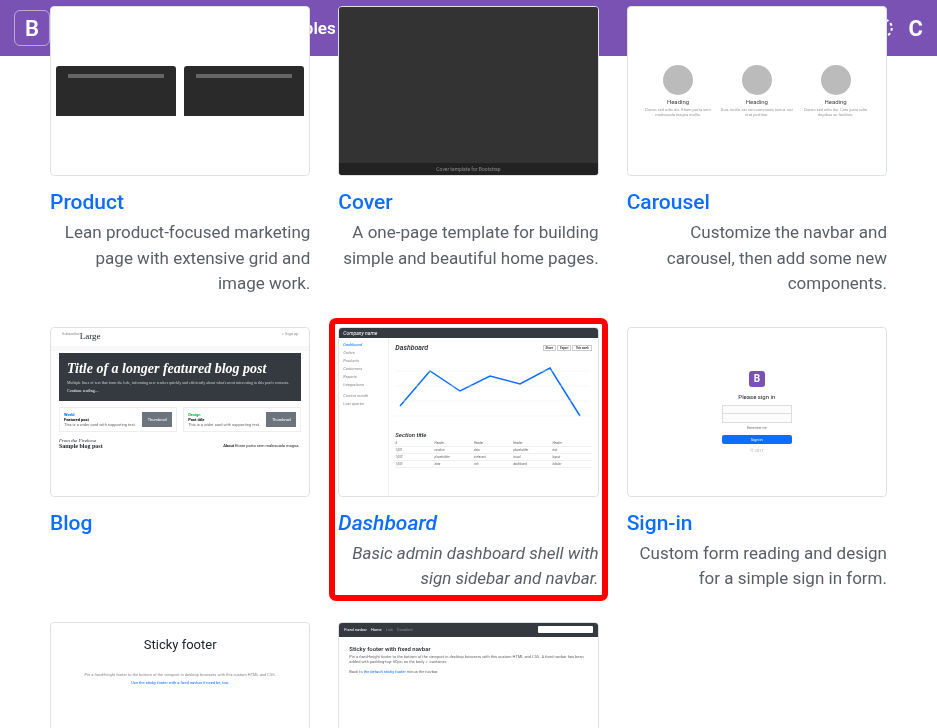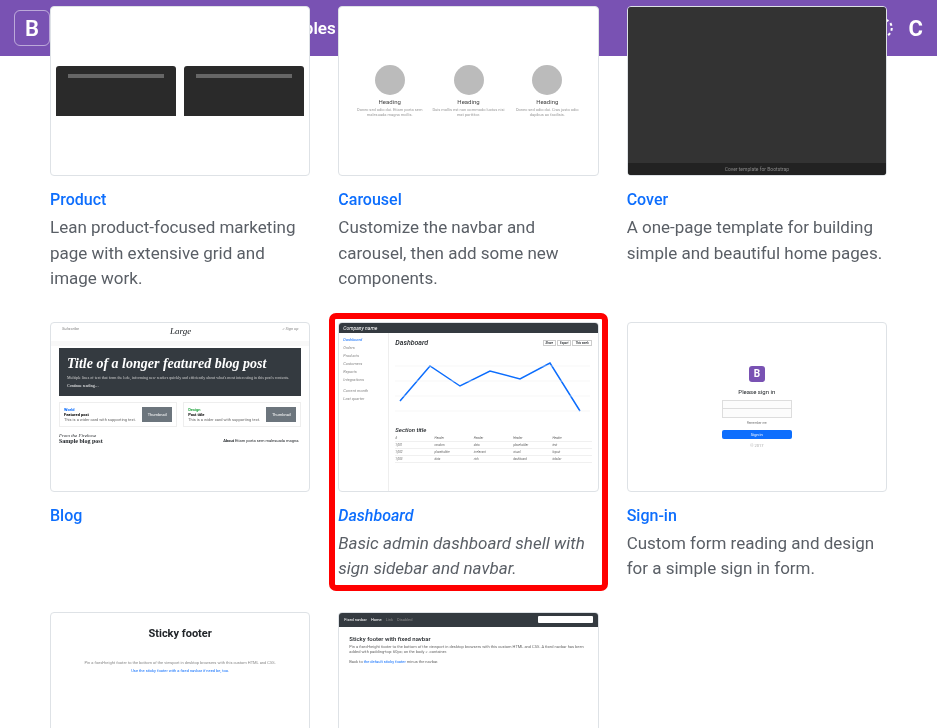--- a/index.html
+++ b/index.html
@@ -13,39 +13,39 @@
 .nav-right { display: flex; align-items: center; gap: 16px; }
 .version { color: #fff; font-size: 16px; display: flex; align-items: center; gap: 4px; }
 .nav-icon { width: 20px; height: 20px; fill: #fff; cursor: pointer; }
 .nav-icon-lg { font-size: 22px; color: #fff; font-weight: bold; cursor: pointer; }
 
 .content { padding: 0 50px 40px; }
 .grid { display: grid; grid-template-columns: repeat(3, 1fr); gap: 30px 28px; }
 .card { display: flex; flex-direction: column; }
 .thumb { border: 1px solid #dee2e6; border-radius: 4px; height: 170px; overflow: hidden; background: #fff; display: flex; align-items: center; justify-content: center; position: relative; }
 .card.highlight { outline: 6px solid #ff0000; outline-offset: -3px; border-radius: 4px; padding: 6px; margin: -6px; font-style: italic; }
-.card-title { color: #0d6efd; font-size: 16px; font-weight: 500; margin-top: 14px; margin-bottom: 6px; cursor: pointer; }
-.card-desc { color: #5a5f66; font-size: 17px; line-height: 1.5; }
+.card-title { color: #0d6efd; font-size: 21px; font-weight: 500; margin-top: 14px; margin-bottom: 6px; cursor: pointer; }
+.card-desc { color: #5a5f66; font-size: 17px; line-height: 1.5; text-align: right; }
 
 
 .t-product { display:flex; gap:8px; align-items:flex-start; justify-content:center; padding-top:0; }
 .t-product .p-col { width: 120px; height: 50px; background:#2a2a2a; border-radius:3px 3px 0 0; position:relative; }
 .t-product .p-col::after { content:''; position:absolute; top:8px; left:10%; width:80%; height:4px; background:#666; }
 
 .t-cover { background:#333; width:100%; height:100%; display:flex; align-items:flex-end; justify-content:center; }
 .t-cover .cov-bar { width:100%; height:12px; background:#222; font-size:5px; color:#888; display:flex; align-items:center; justify-content:center; }
 
 .t-carousel { display:flex; gap:6px; justify-content:space-around; align-items:flex-start; padding:4px 14px; }
 .t-car-item { flex:1; text-align:center; }
 .t-car-circle { width:30px; height:30px; background:#bbb; border-radius:50%; margin:0 auto 3px; }
 .t-car-h { font-size:6px; color:#444; margin-bottom:2px; }
 .t-car-t { font-size:4px; color:#999; line-height:1.3; }
 
 .t-blog { width:100%; height:100%; font-size:6px; }
-.t-blog-top { text-align:center; padding:3px;font-style:italic; }
+.t-blog-top { text-align:left; padding:3px; }
 .t-blog-top .bl-serif { font-family:Georgia,serif; font-size:9px; }
 .t-blog-nav { height:5px; background:#f8f8f8; margin:2px 0; }
 .t-blog-hero { background:#343a40; color:#fff; margin:0 8px; padding:8px; font-family:Georgia,serif; }
 .t-blog-hero .bh-title { font-size:14px; font-style:italic; font-weight:bold; }
 .t-blog-hero .bh-sub { font-size:4px; color:#ccc; margin-top:3px; }
 .t-blog-hero .bh-link { font-size:4px; color:#fff; margin-top:3px; }
 .t-blog-cards { display:flex; gap:6px; margin:6px 8px; }
 .t-blog-card { flex:1; border:1px solid #eee; padding:4px; display:flex; }
 .t-blog-card .bc-txt { flex:1; font-size:4px; color:#666; }
 .t-blog-card .bc-txt b { color:#0d6efd; }
@@ -74,21 +74,21 @@
 .t-signin { width:100%; height:100%; display:flex; flex-direction:column; align-items:center; justify-content:center; font-size:5px; }
 .t-signin .si-logo { width:16px; height:16px; background:#7952b3; border-radius:3px; color:#fff; display:flex; align-items:center; justify-content:center; font-weight:bold; font-size:10px; margin-bottom:6px; }
 .t-signin .si-title { font-size:6px; margin-bottom:5px; }
 .t-signin .si-field { width:70px; height:9px; border:1px solid #ddd; margin-bottom:0; background:#fcfcfc; }
 .t-signin .si-field + .si-field { border-top:none; }
 .t-signin .si-btn { width:70px; height:9px; background:#0d6efd; border-radius:2px; margin-top:5px; color:#fff; display:flex; align-items:center; justify-content:center; font-size:4px; }
 .t-signin .si-copy { color:#aaa; margin-top:4px; font-size:4px; }
 .t-signin .si-rem { font-size:3px; color:#777; margin-top:3px; }
 
 .t-sticky { width:100%; height:100%; display:flex; flex-direction:column; align-items:center; padding-top:14px; font-size:5px; }
-.t-sticky .st-title { font-size:11px; font-weight:700; margin-bottom:20px; }
+.t-sticky .st-title { font-size:13px; font-weight:400; margin-bottom:20px; }
 .t-sticky .st-txt { font-size:4px; color:#888; text-align:center; padding:0 30px; line-height:1.4; }
 .t-sticky .st-link { font-size:4px; color:#0d6efd; margin-top:3px; }
 
 .t-sticky2 { width:100%; height:100%; display:flex; flex-direction:column; font-size:5px; }
 .t-sticky2 .s2-nav { background:#343a40; height:14px; display:flex; align-items:center; justify-content:space-between; padding:0 5px; }
 .t-sticky2 .s2-nav-l { color:#fff; font-size:4px; display:flex; gap:4px; }
 .t-sticky2 .s2-nav-l span.dim { color:#888; }
 .t-sticky2 .s2-search { width:55px; height:7px; background:#fff; border-radius:1px; }
 .t-sticky2 .s2-body { padding:8px 10px; }
 .t-sticky2 .s2-title { font-size:6px; font-weight:500; }
@@ -139,50 +139,50 @@
           <div class="p-col"></div>
           <div class="p-col"></div>
         </div>
       </div>
       <div class="card-title">Product</div>
       <div class="card-desc">Lean product-focused marketing page with extensive grid and image work.</div>
     </div>
 
     <div class="card row1">
       <div class="thumb">
+        <div class="t-cover">
+            <div class="cov-bar">Cover template for Bootstrap</div>
+          </div>
+      </div>
+      <div class="card-title">Cover</div>
+      <div class="card-desc">A one-page template for building simple and beautiful home pages.</div>
+    </div>
+
+    <div class="card row1">
+      <div class="thumb">
         <div class="t-carousel">
           <div class="t-car-item">
               <div class="t-car-circle"></div>
               <div class="t-car-h">Heading</div>
               <div class="t-car-t">Donec sed odio dui. Etiam porta sem malesuada magna mollis.</div>
             </div>
           <div class="t-car-item">
               <div class="t-car-circle"></div>
               <div class="t-car-h">Heading</div>
               <div class="t-car-t">Duis mollis est non commodo luctus nisi erat porttitor.</div>
             </div>
           <div class="t-car-item">
               <div class="t-car-circle"></div>
               <div class="t-car-h">Heading</div>
               <div class="t-car-t">Donec sed odio dui. Cras justo odio dapibus ac facilisis.</div>
             </div>
         </div>
       </div>
       <div class="card-title">Carousel</div>
       <div class="card-desc">Customize the navbar and carousel, then add some new components.</div>
-    </div>
-
-    <div class="card row1">
-      <div class="thumb">
-        <div class="t-cover">
-            <div class="cov-bar">Cover template for Bootstrap</div>
-          </div>
-      </div>
-      <div class="card-title">Cover</div>
-      <div class="card-desc">A one-page template for building simple and beautiful home pages.</div>
     </div>
 
     <div class="card">
       <div class="thumb">
         <div class="t-blog">
           <div class="t-blog-top"><span style="font-size:4px;color:#888;float:left;margin-left:8px;">Subscribe</span><span class="bl-serif">Large</span><span style="font-size:4px;color:#888;float:right;margin-right:8px;">⌕ Sign up</span></div>
           <div class="t-blog-nav"></div>
           <div class="t-blog-hero">
             <div class="bh-title">Title of a longer featured blog post</div>
             <div class="bh-sub">Multiple lines of text that form the lede, informing new readers quickly and efficiently about what's most interesting in this post's contents.</div>

